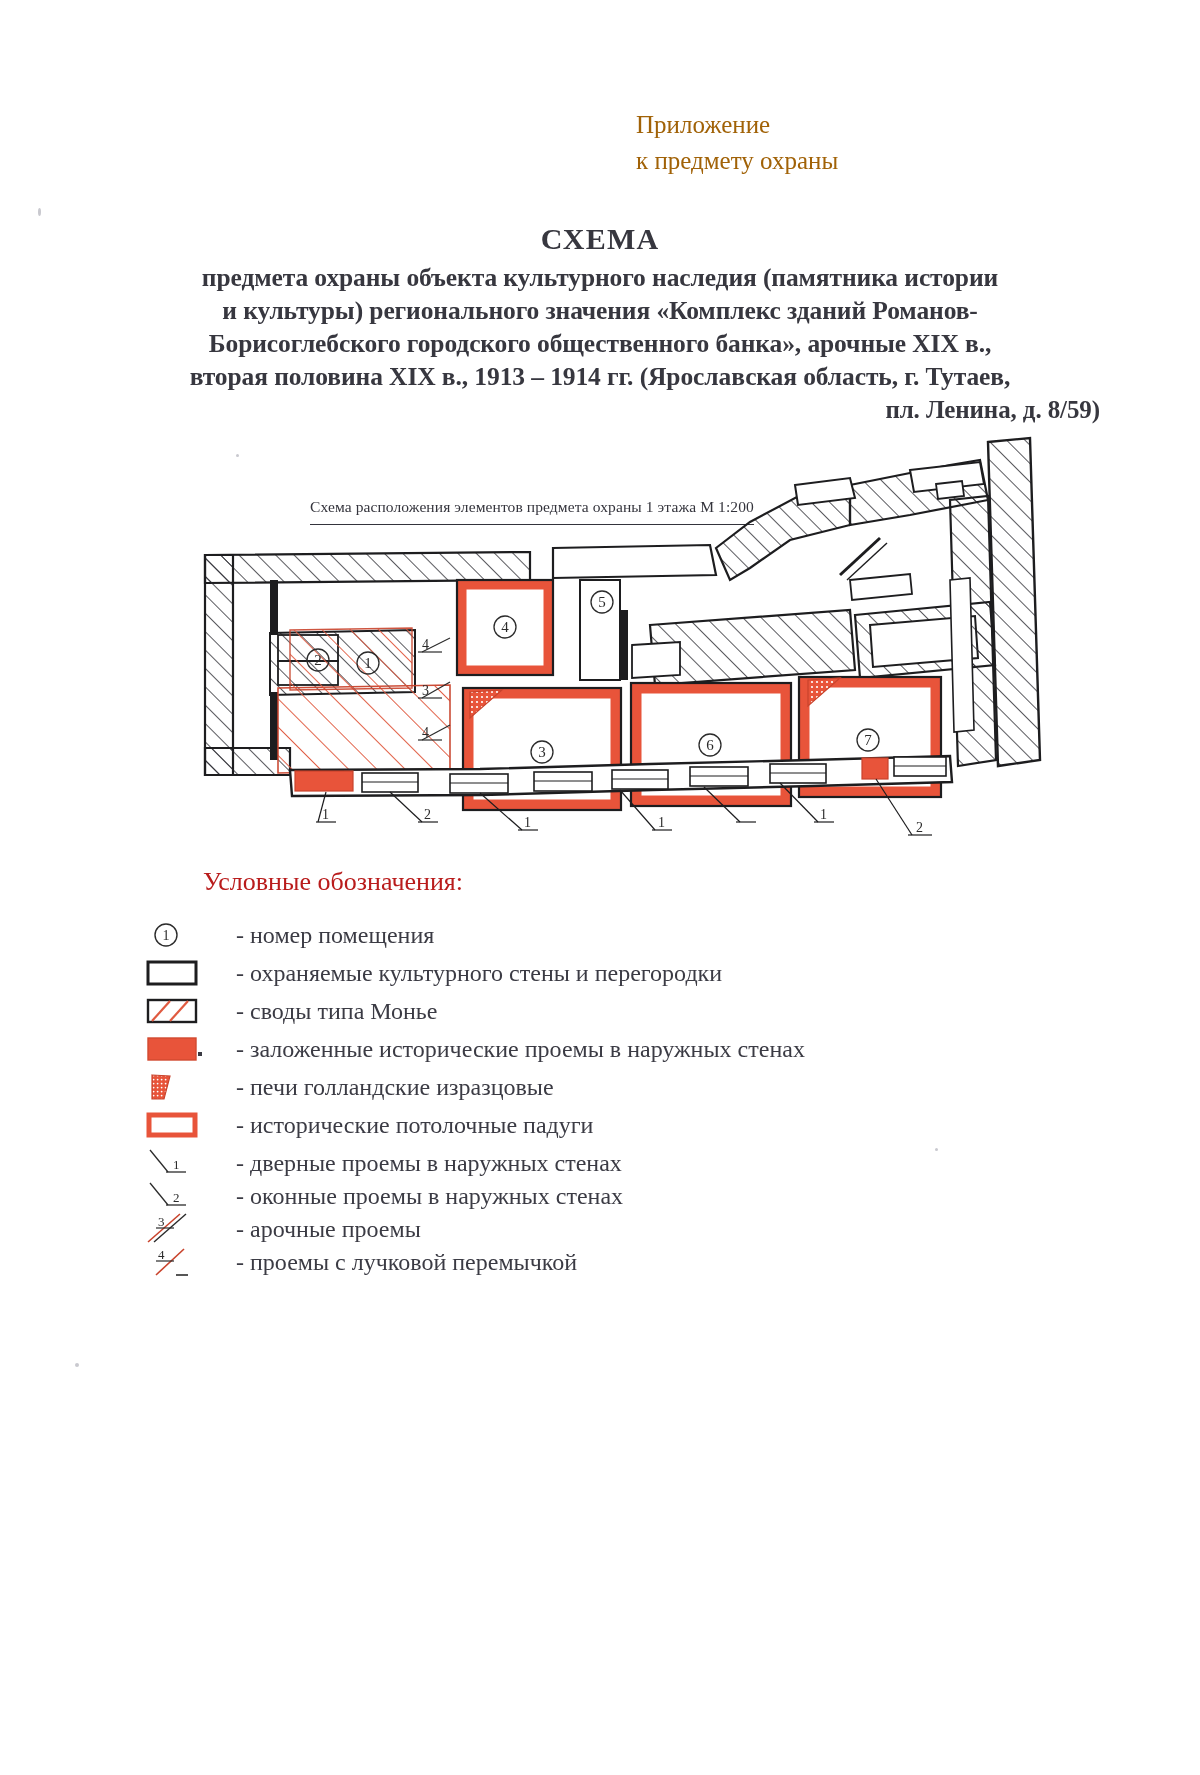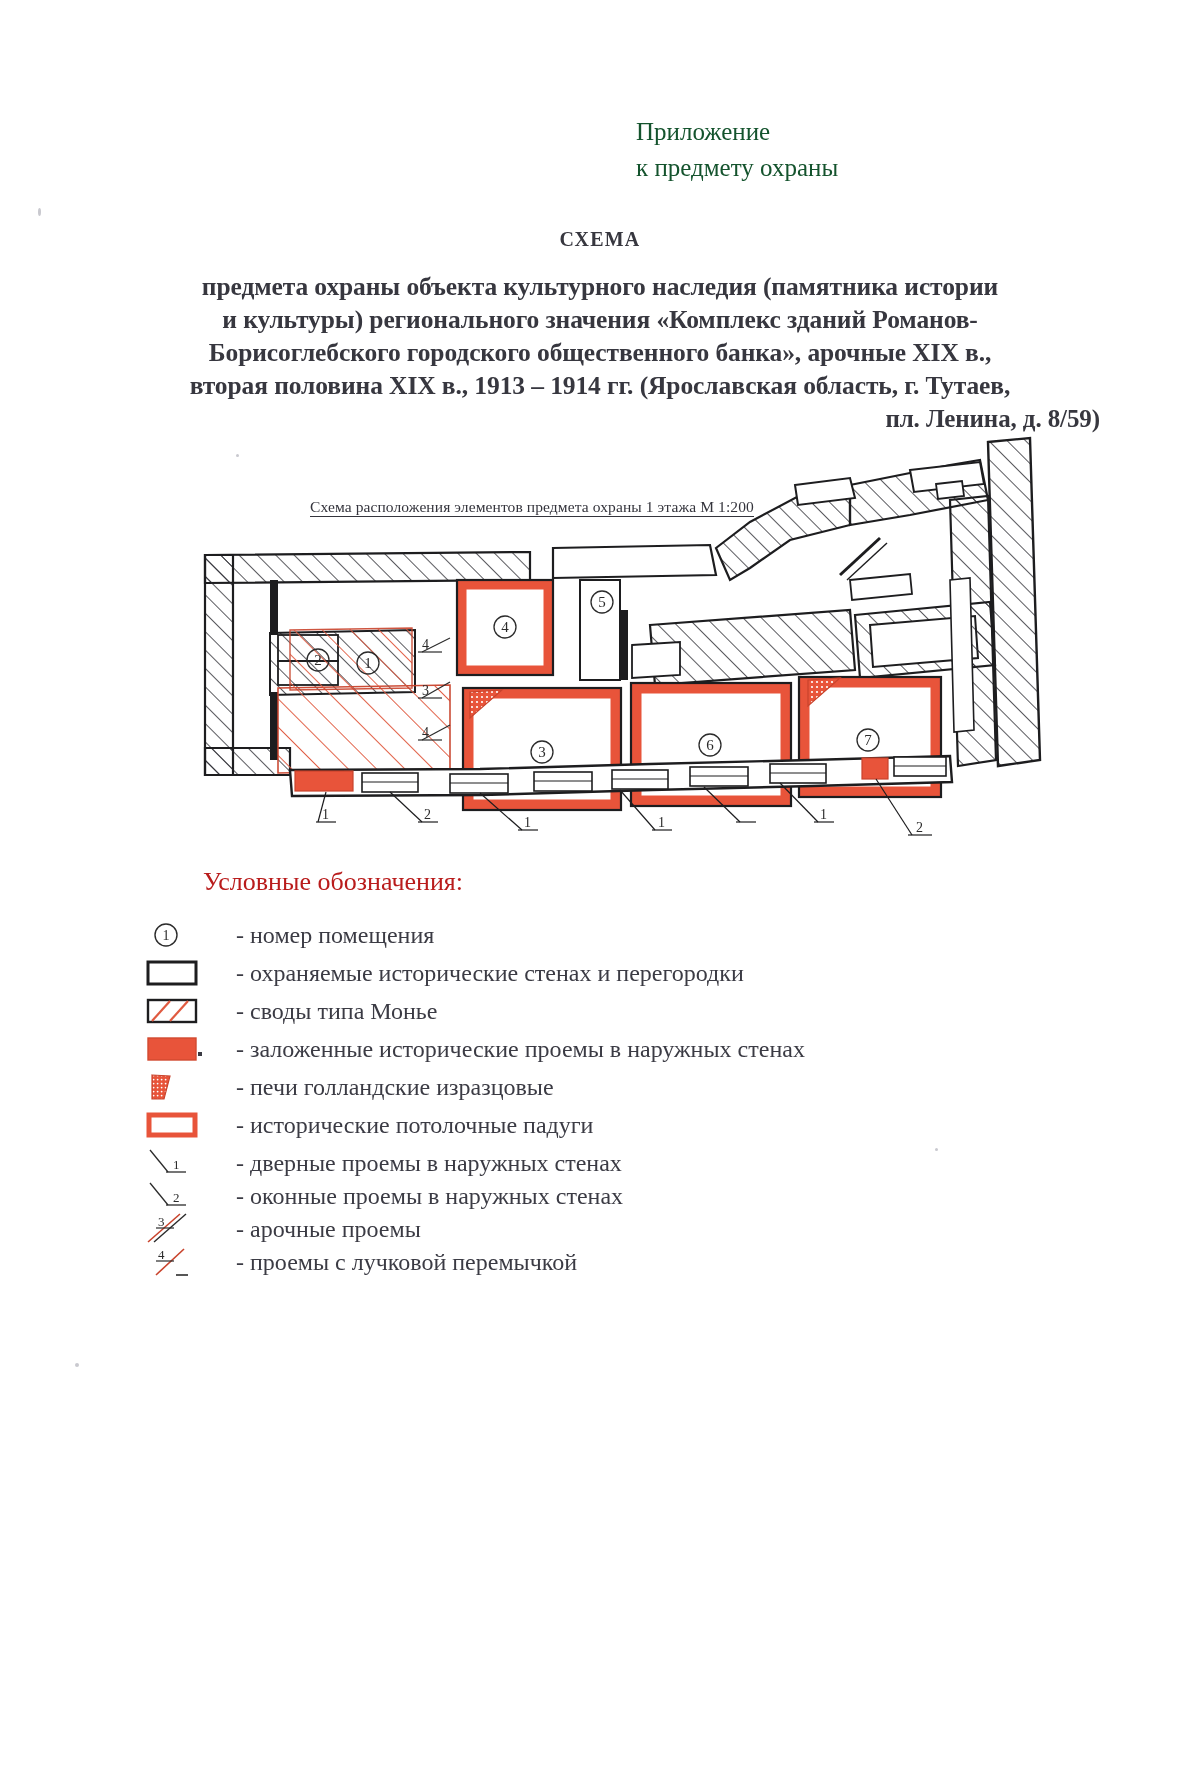--- a/index.html
+++ b/index.html
@@ -13,59 +13,59 @@
     position: relative;
     font-family: "Liberation Serif", "DejaVu Serif", serif;
     color: #2b2b2b;
     overflow: hidden;
   }
 
   
   .appendix-block {
     position: absolute;
     left: 636px;
-    top: 114px;
+    top: 107px;
     font-size: 25px;
     line-height: 36px;
-    color: #14532d;
+    color: #a16207;
     white-space: nowrap;
   }
 
   
   .title-block {
     position: absolute;
     left: 100px;
     top: 222px;
     width: 1000px;
     text-align: center;
     font-weight: bold;
     color: #37373f;
   }
   .title-main {
-    font-size: 20px;
+    font-size: 30px;
     letter-spacing: 1.2px;
     line-height: 34px;
-    margin-bottom: 14px;
+    margin-bottom: 5px;
   }
   .title-line {
     font-size: 25.5px;
     line-height: 33px;
     letter-spacing: -0.1px;
   }
   .title-line.last { font-size: 25px; text-align: right; }
 
   
   .plan-caption {
     position: absolute;
     left: 310px;
     top: 498px;
     font-size: 15.5px;
     color: #34343c;
     border-bottom: 1.4px solid #34343c;
-    padding-bottom: 0;
+    padding-bottom: 8px;
     letter-spacing: 0.1px;
     white-space: nowrap;
   }
 
   
   .plan-wrap {
     position: absolute;
     left: 150px;
     top: 430px;
     width: 900px;
@@ -335,21 +335,21 @@
     </div>
     <div class="legend-text">- номер помещения</div>
   </div>
 
   <div class="legend-row">
     <div class="legend-sym">
       <svg width="108" height="34" xmlns="http://www.w3.org/2000/svg">
         <rect x="8" y="6" width="48" height="22" fill="#ffffff" stroke="#1d1d1f" stroke-width="3"></rect>
       </svg>
     </div>
-    <div class="legend-text">- охраняемые исторические стенах и перегородки</div>
+    <div class="legend-text">- охраняемые культурного стены и перегородки</div>
   </div>
 
   <div class="legend-row">
     <div class="legend-sym">
       <svg width="108" height="34" xmlns="http://www.w3.org/2000/svg">
         <rect x="8" y="6" width="48" height="22" fill="#ffffff" stroke="#1d1d1f" stroke-width="2.4"></rect>
         <line x1="12" y1="27" x2="30" y2="7" stroke="#e05a40" stroke-width="2.2"></line>
         <line x1="30" y1="27" x2="48" y2="7" stroke="#e05a40" stroke-width="2.2"></line>
       </svg>
     </div>

